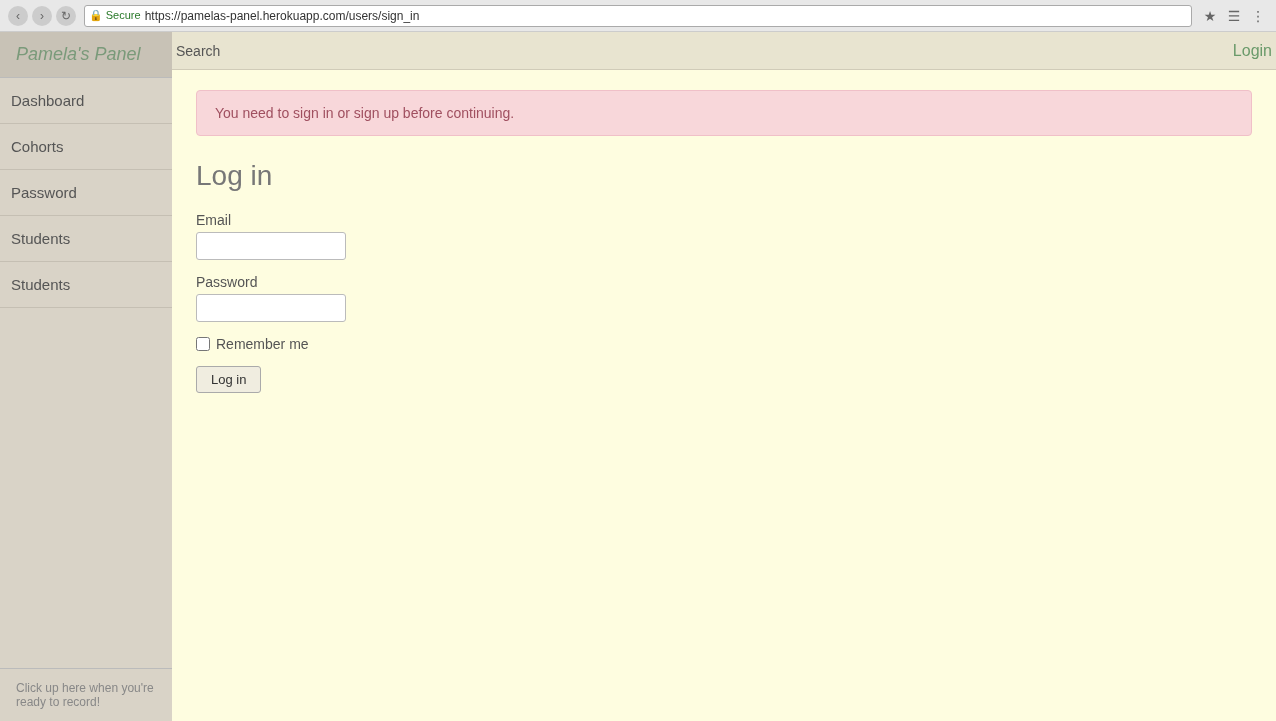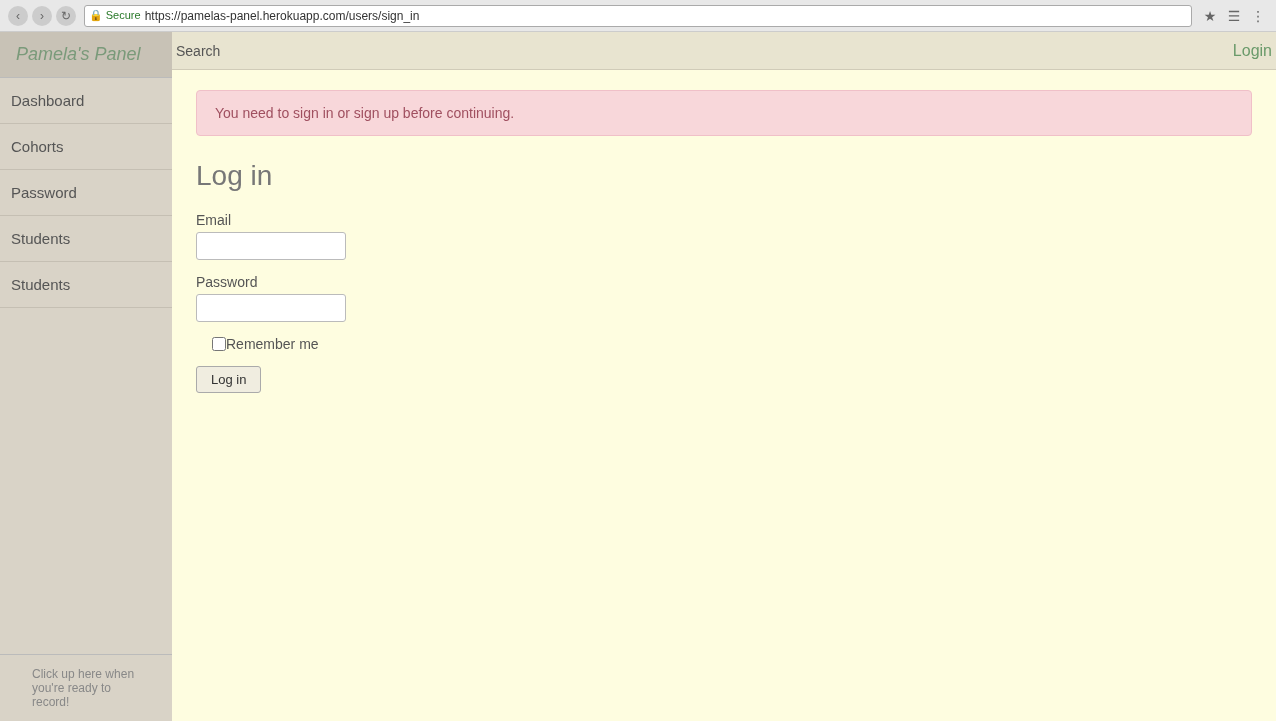--- a/index.html
+++ b/index.html
@@ -128,21 +128,21 @@
       border-bottom: 1px solid #c5bfb3;
       background: transparent;
       text-align: left;
       width: 100%;
       border-left: none;
       border-right: none;
       border-top: none;
     }
 
     .sidebar-footer {
-      padding: 12px 32px;
+      padding: 12px 16px;
       font-size: 12px;
       color: #888;
       border-top: 1px solid #bbb;
     }
 
     
     .content-area {
       flex: 1;
       background: #fefde0;
       display: flex;
@@ -218,22 +218,22 @@
       border-radius: 3px;
       padding: 4px 8px;
       font-size: 13px;
       background: white;
       outline: none;
     }
 
     .remember-me-group {
       display: flex;
       align-items: center;
+      gap: 6px;
       margin-bottom: 14px;
-      margin-left: 16px;
     }
 
     .remember-me-checkbox {
       width: 14px;
       height: 14px;
       cursor: pointer;
     }
 
     .remember-me-label {
       font-size: 14px;

